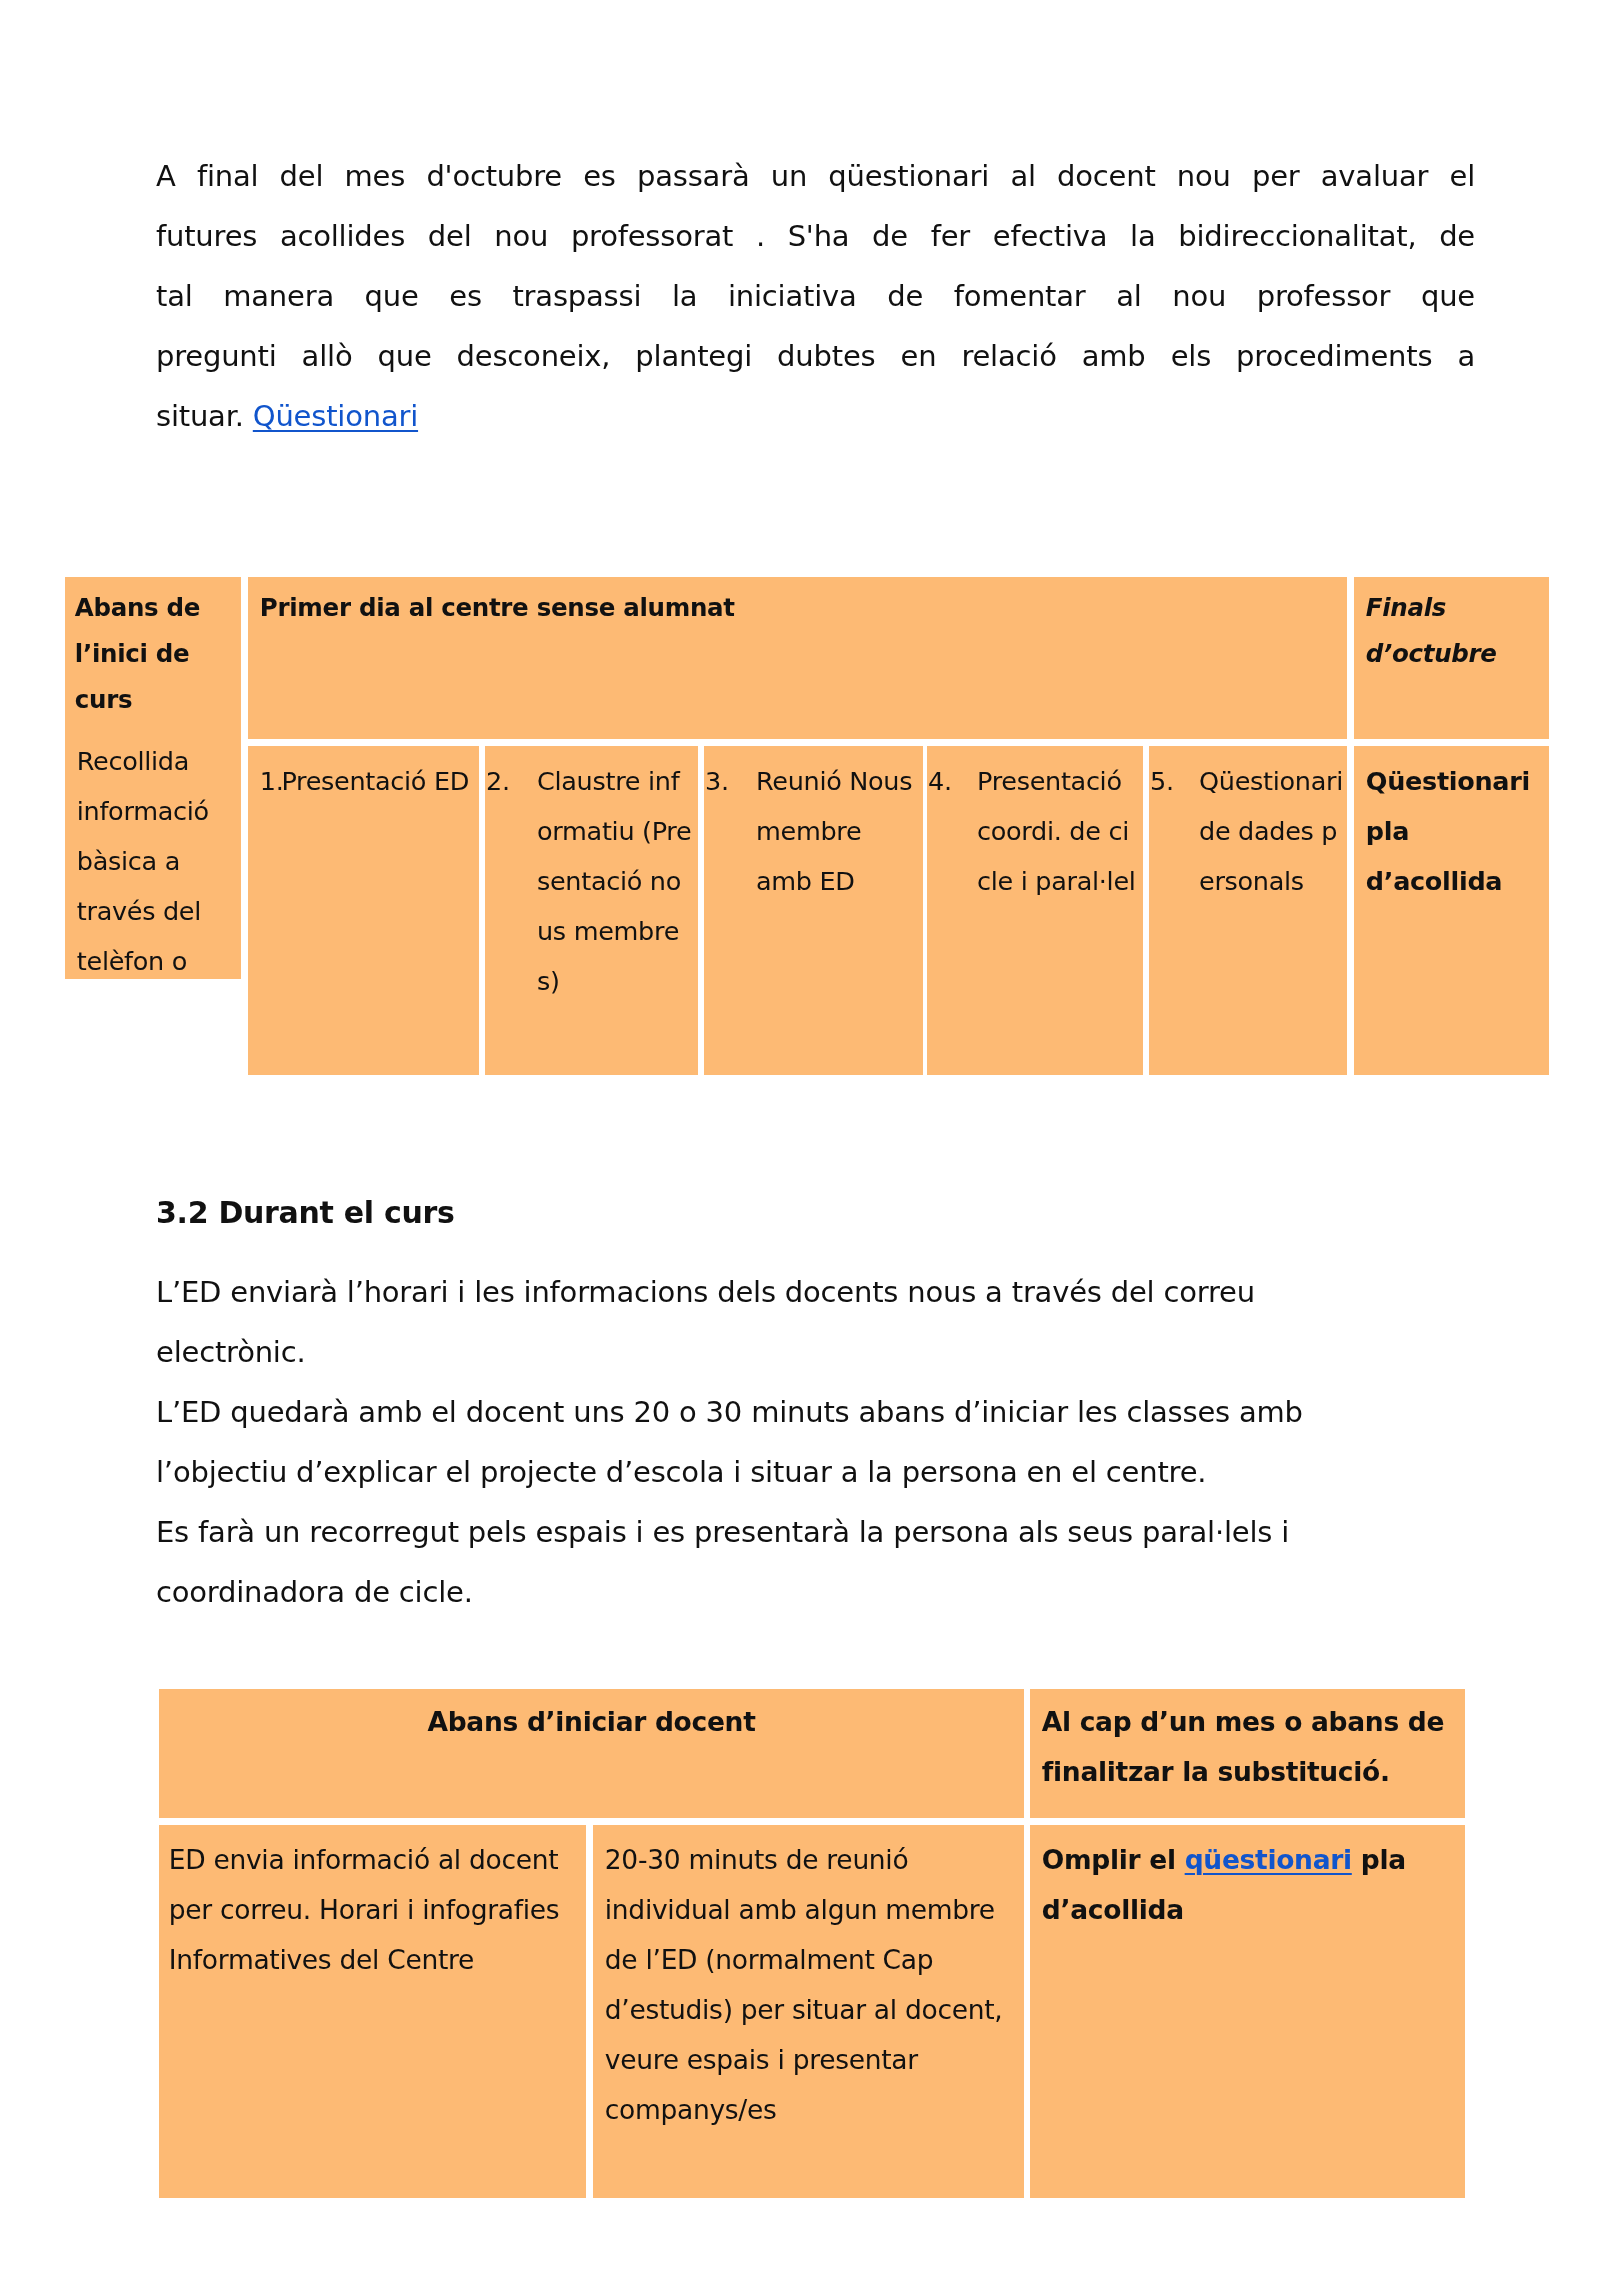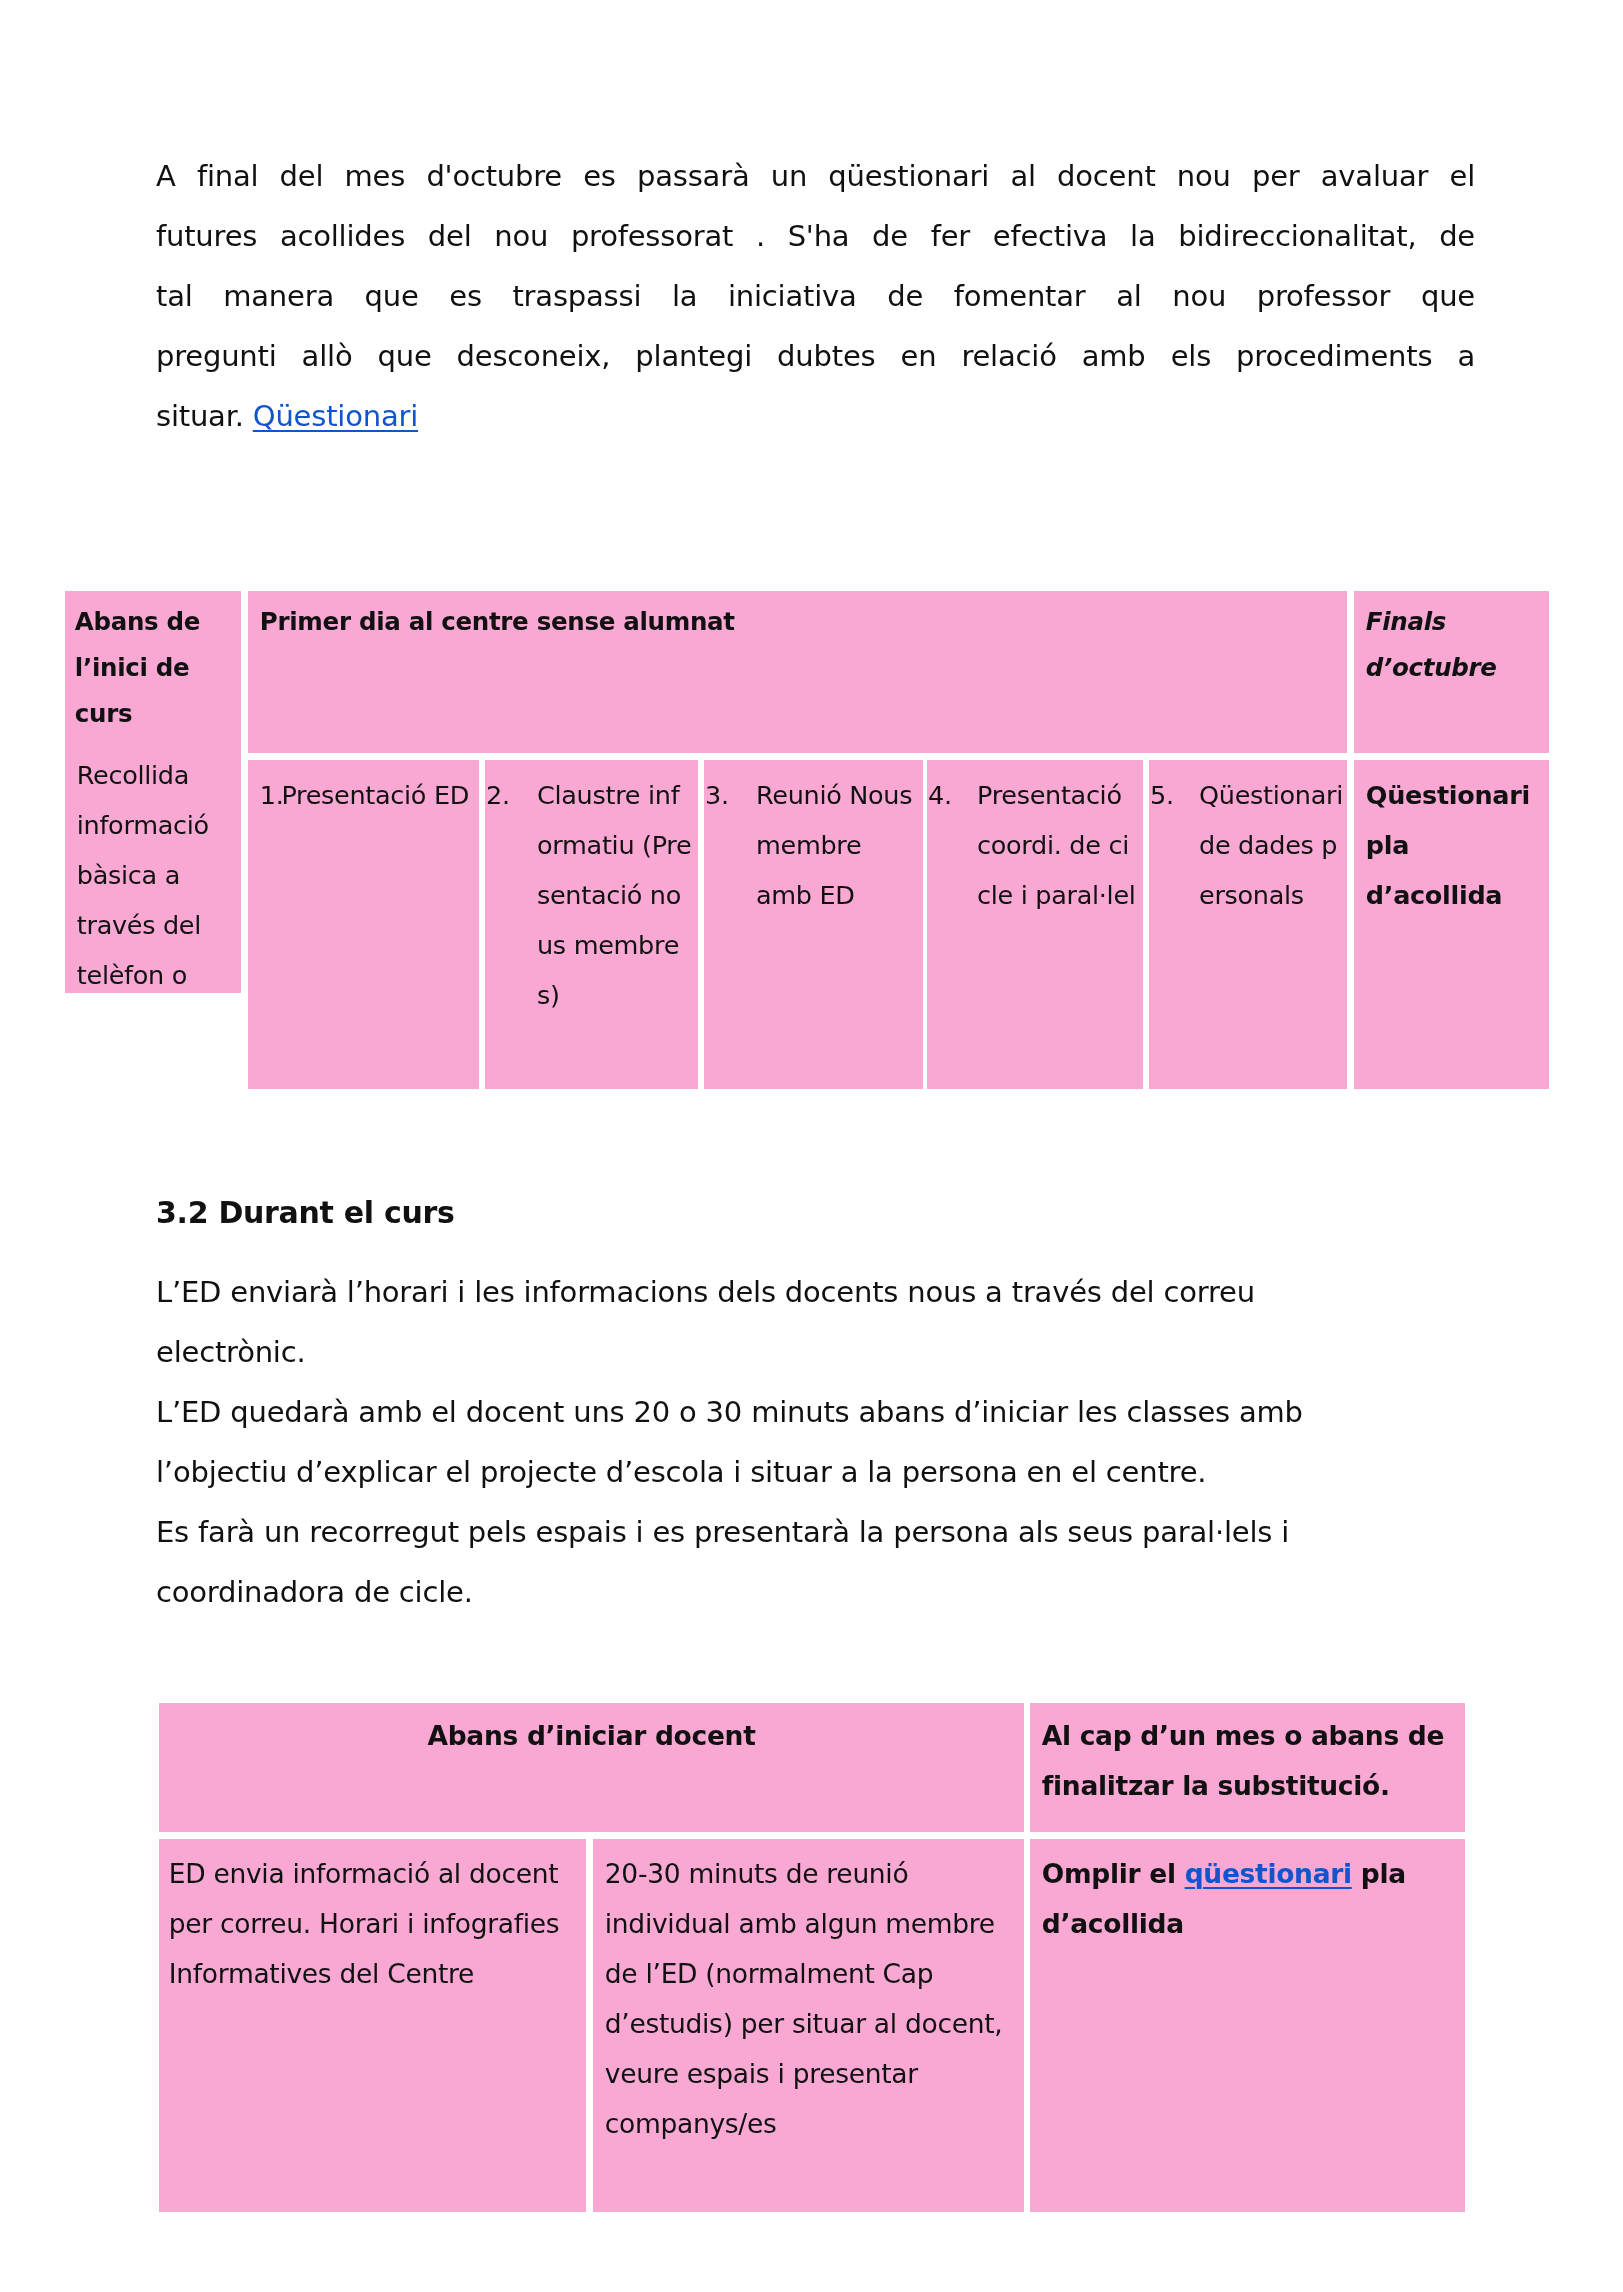--- a/index.html
+++ b/index.html
@@ -6,21 +6,21 @@
   body { width: 1623px; height: 2293px; position: relative; overflow: hidden;
          font-family: "DejaVu Sans", sans-serif; color: #111111; }
   .para { position: absolute; left: 156px; width: 1319px; font-size: 29px; line-height: 60px;
           letter-spacing: -0.2px; }
   .para.justify { text-align: justify; text-align-last: left; }
   .para .line { display: block; white-space: nowrap; }
   .para.justify .line { text-align: justify; text-align-last: justify; white-space: normal; }
   .para.justify .line.last { text-align-last: left; }
   a.link { color: #1155cc; text-decoration: underline; text-decoration-thickness: 2px; text-underline-offset: 3.9px; }
   .heading { position: absolute; left: 156px; top: 1195px; font-size: 30px; font-weight: bold; letter-spacing: -0.3px; }
-  .cell { position: absolute; background: #f9a8d4; box-sizing: border-box; overflow: hidden; margin-top: 14px; }
+  .cell { position: absolute; background: #fdba74; box-sizing: border-box; overflow: hidden; }
   .cell .txt { font-size: 25.5px; line-height: 50px; letter-spacing: -0.3px; }
   .cell .hdr { font-size: 24.5px; line-height: 46px; font-weight: bold; letter-spacing: -0.3px; }
   .num-item { display: flex; }
   .num-item .num { flex: 0 0 auto; }
   .t2 .txt { font-size: 26.5px; line-height: 50px; }
   .t2 .hdr { font-size: 26.5px; line-height: 50px; }
 </style>
 </head>
 <body>
 

